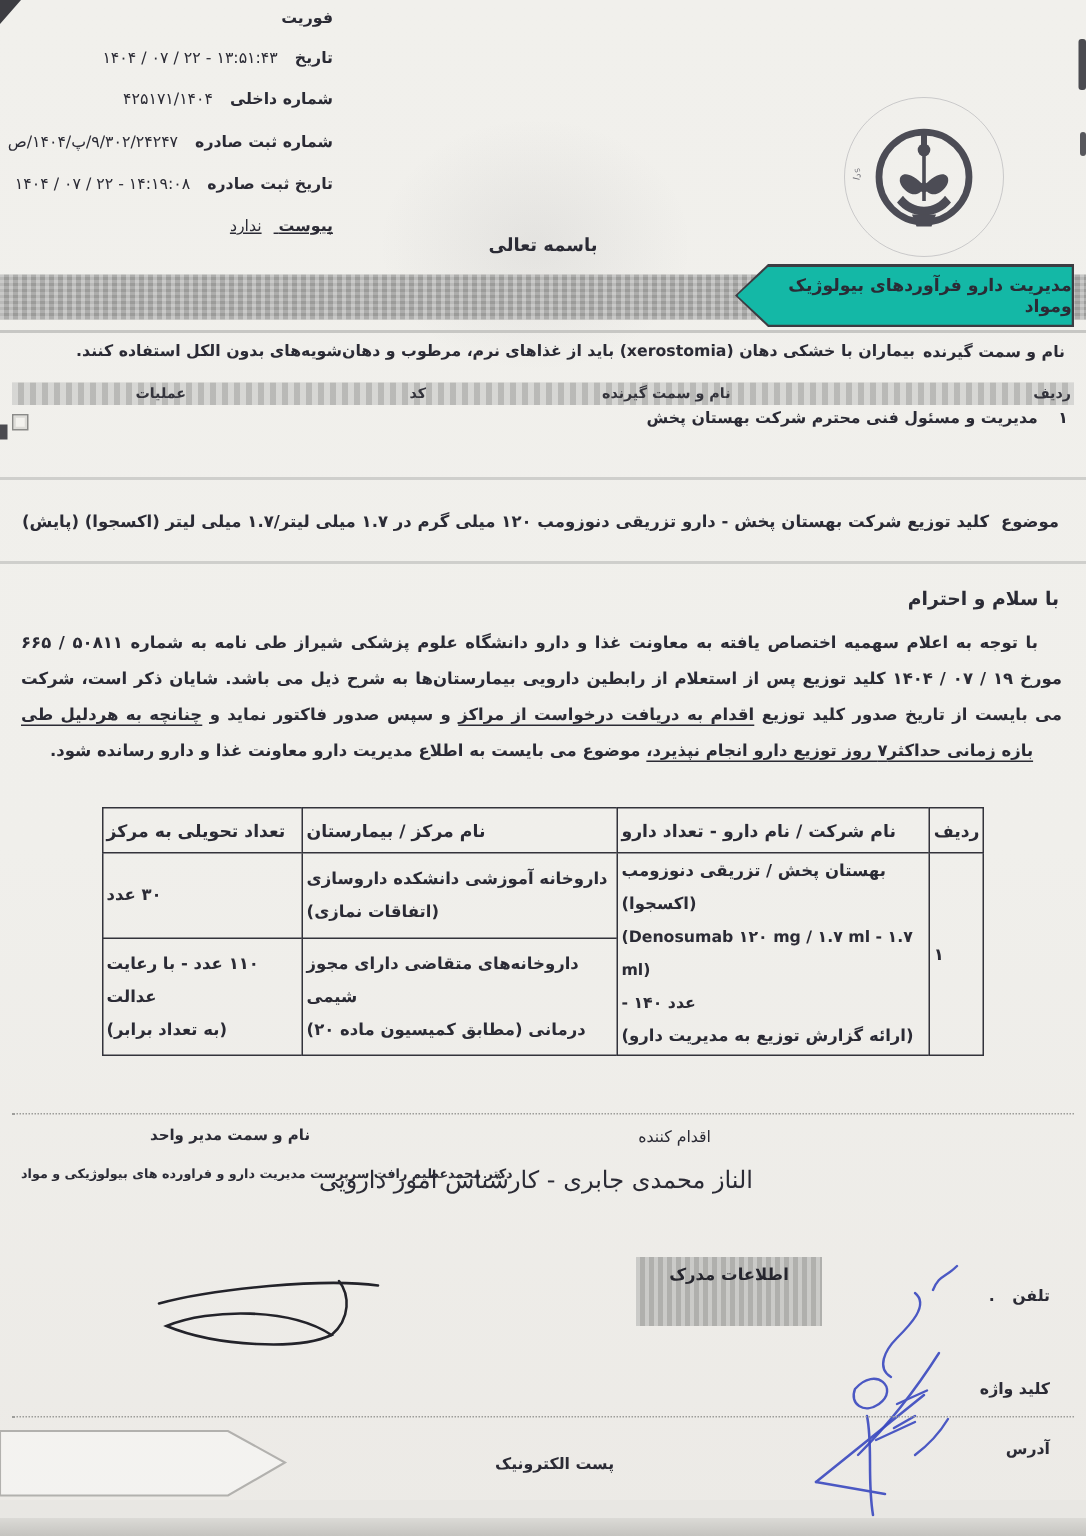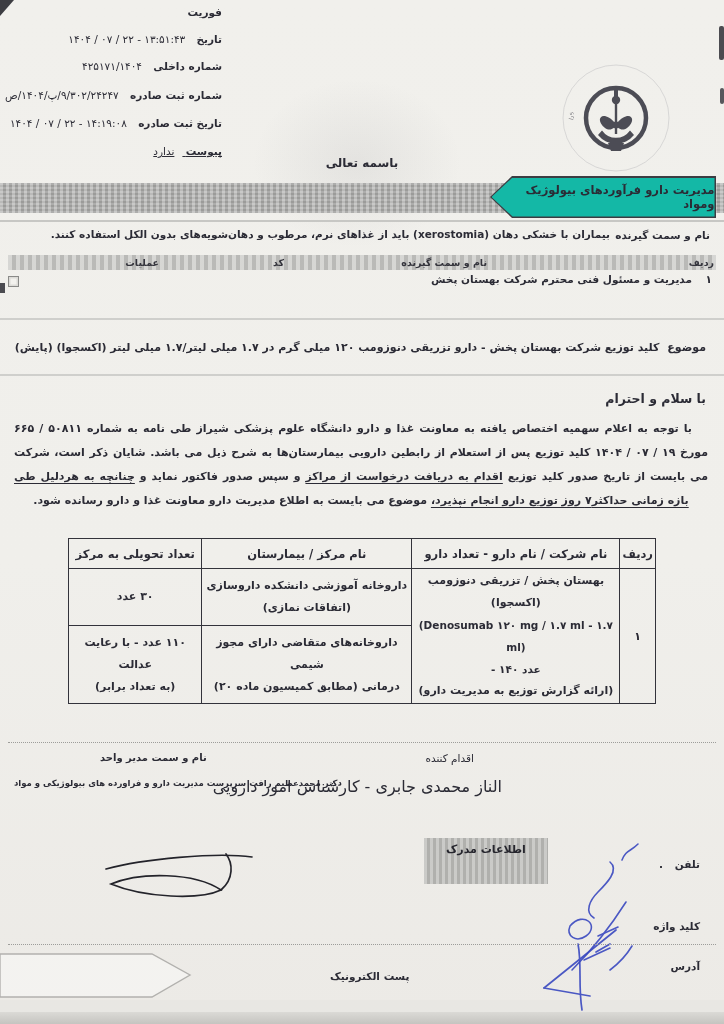--- a/index.html
+++ b/index.html
@@ -43,21 +43,21 @@
   
   #subject{position:absolute;top:341px;right:18px;left:10px;font-size:11px;font-weight:bold;white-space:nowrap;overflow:hidden;}
   #subject .lbl{margin-left:4px;}
   
   #greeting{position:absolute;top:391px;right:18px;font-size:12.5px;font-weight:bold;}
   #body{position:absolute;top:417px;right:16px;left:14px;font-size:11px;font-weight:bold;line-height:24px;
         text-align:justify;text-align-last:center;text-indent:16px;}
   #body .u{text-decoration:underline;text-underline-offset:3px;}
   
   #dist{position:absolute;top:538px;right:68px;width:588px;border-collapse:collapse;direction:rtl;}
-  #dist th,#dist td{border:1.4px solid #33333b;text-align:center;vertical-align:middle;padding:1px 2px;}
+  #dist th,#dist td{border:1.4px solid #33333b;text-align:left;vertical-align:middle;padding:1px 2px;}
   #dist th{font-size:11.5px;font-weight:bold;height:27px;}
   #dist td{font-size:11px;font-weight:bold;}
   #dist .r1{height:56px;}
   #dist .r2{height:76px;}
   .cell-line{line-height:22px;}
   .cell-line.en{direction:ltr;font-size:10.5px;}
   
   #actor-label{position:absolute;top:752px;right:250px;font-size:10.5px;font-weight:normal;}
   #actor-name{position:absolute;top:777px;right:222px;font-size:16px;font-weight:normal;white-space:nowrap;}
   #manager-label{position:absolute;top:752px;left:100px;font-size:10px;font-weight:bold;direction:rtl;}
@@ -152,21 +152,21 @@
   <div class="hr" style="top:220px;"></div>
 
   <div id="note-label">نام و سمت گیرنده</div>
   <div id="note-text">بیماران با خشکی دهان (xerostomia) باید از غذاهای نرم، مرطوب و دهان‌شویه‌های بدون الکل استفاده کنند.</div>
 
   <div id="rcpt">
     <div id="rcpt-head">
       <span class="rh" style="right:2px;">ردیف</span>
       <span class="rh" style="right:229px;">نام و سمت گیرنده</span>
       <span class="rh" style="right:432px;">کد</span>
-      <span class="rh" style="right:557px;">عملیات</span>
+      <span class="rh" style="right:592px;">عملیات</span>
     </div>
     <div id="rcpt-row">
       <span class="idx">۱</span>
       <span>مدیریت و مسئول فنی محترم شرکت بهستان پخش</span>
     </div>
     <div id="rcpt-check"></div>
   </div>
   <div class="hr" style="top:318px;opacity:.8;"></div>
 
   <div id="subject">

